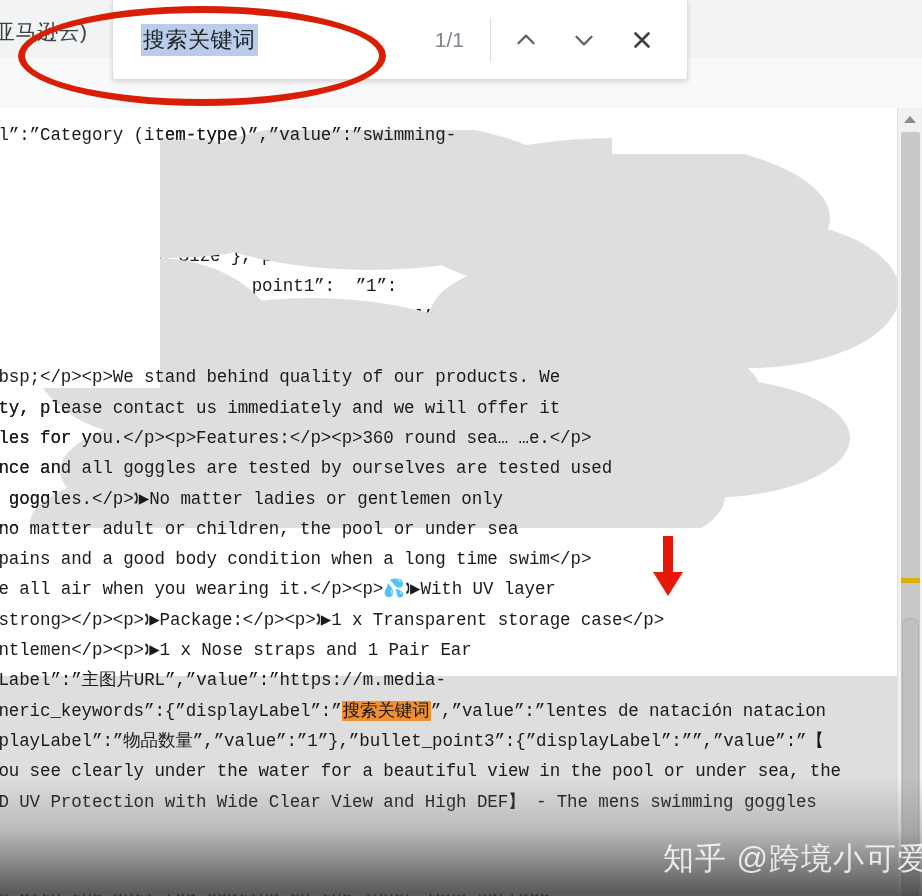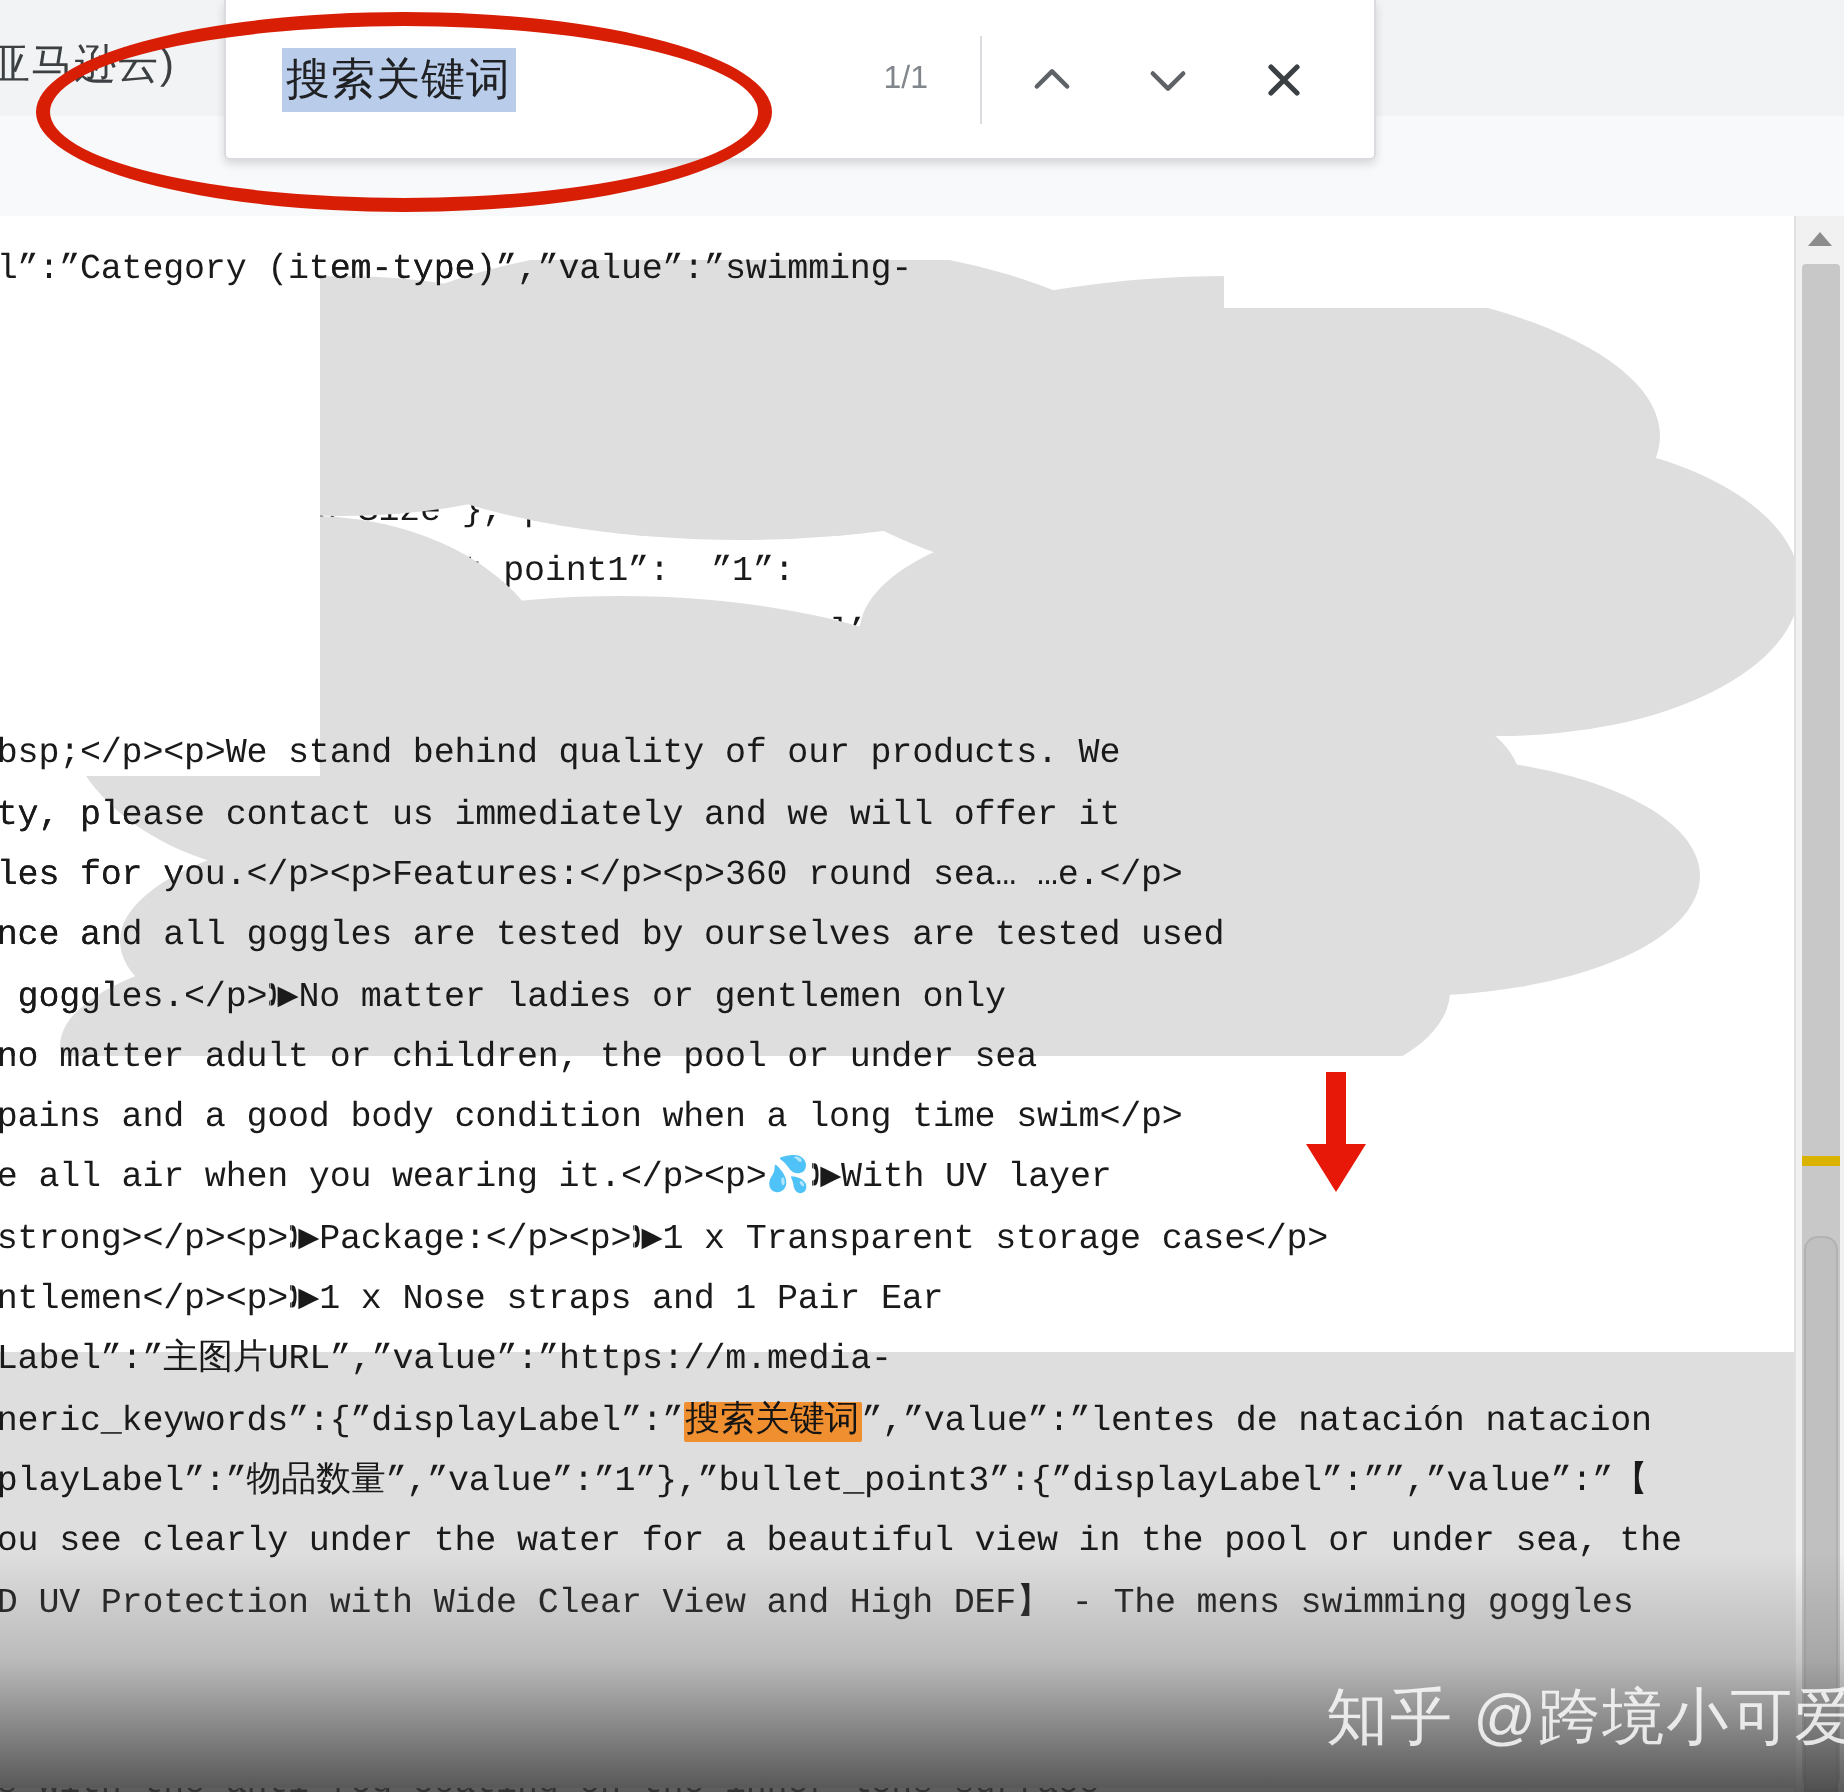--- a/index.html
+++ b/index.html
@@ -120,21 +120,21 @@
     background: #b9cdea;
     color: #202124;
     font-family: "Liberation Sans", sans-serif;
     font-size: 22px;
     line-height: 30px;
     padding: 1px 2px;
     letter-spacing: 0.5px;
   }
   .find-count {
     font-family: "Liberation Sans", sans-serif;
-    font-size: 16px;
+    font-size: 21px;
     color: #80868b;
     padding: 0 26px 0 10px;
     white-space: nowrap;
   }
   .find-sep {
     width: 1px;
     height: 44px;
     background: #dadce0;
     flex: 0 0 auto;
   }

